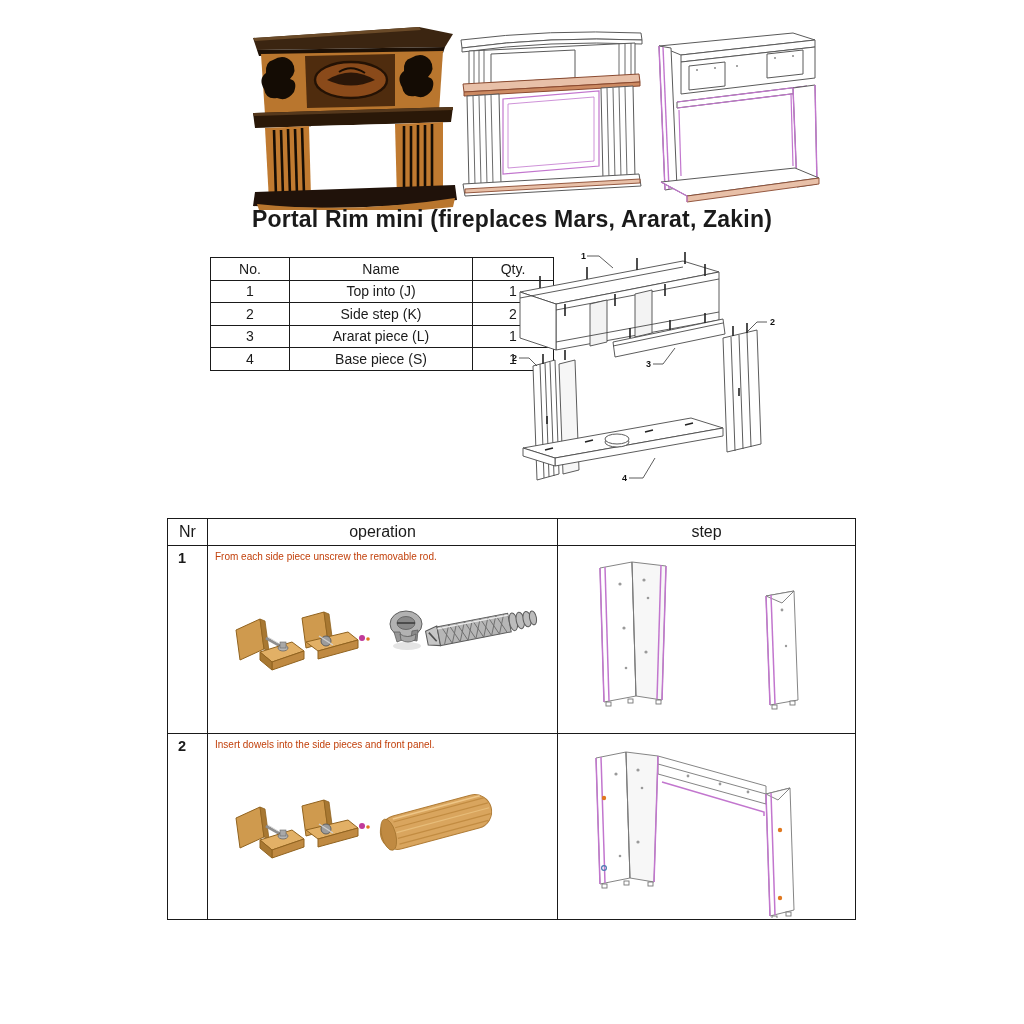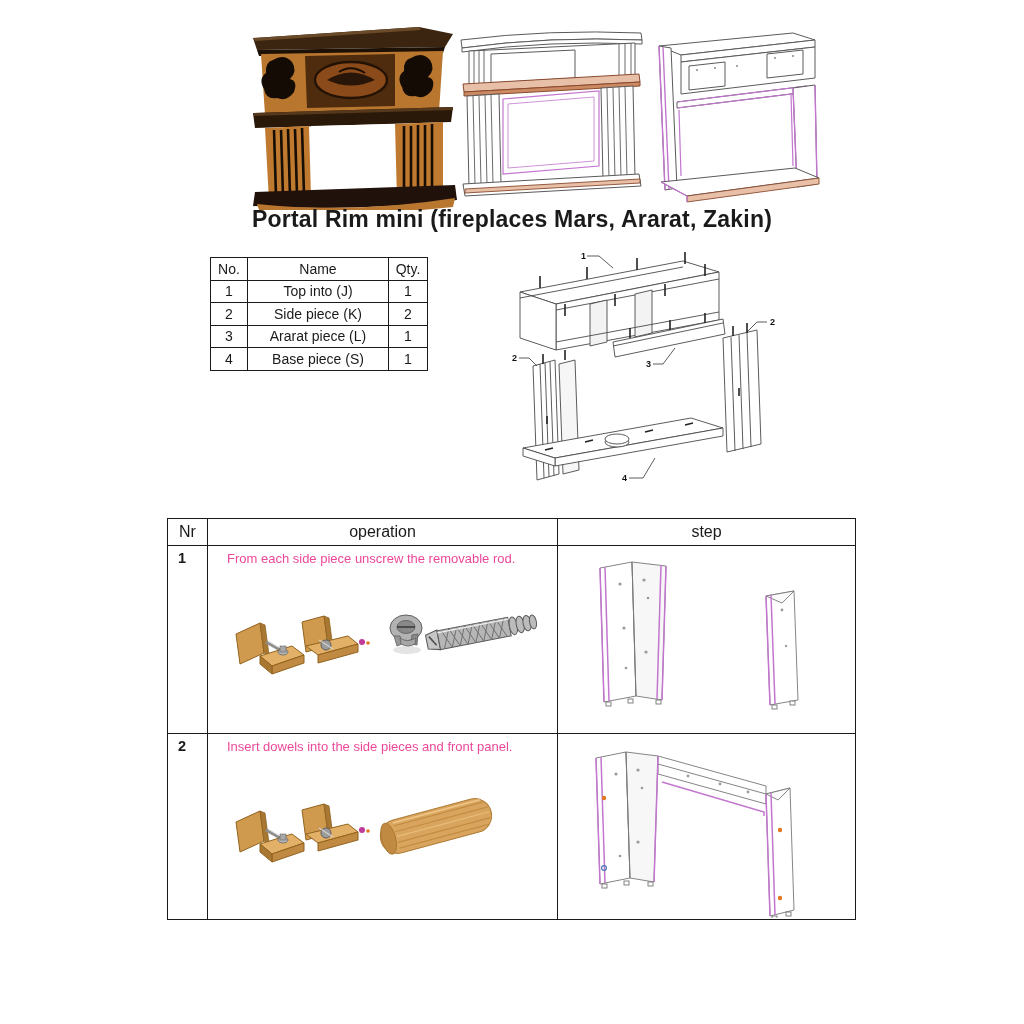--- a/index.html
+++ b/index.html
@@ -7,35 +7,35 @@
         font-family:"Liberation Sans",sans-serif;color:#1a1a1a;overflow:hidden;border-radius:31px;}
   .abs{position:absolute;}
 
   
   .doc-title{left:0;top:206px;width:1024px;text-align:center;
              font-size:23px;font-weight:bold;letter-spacing:.2px;}
 
   
   table.parts{border-collapse:collapse;font-size:14px;}
   table.parts td,table.parts th{border:1.4px solid #1a1a1a;text-align:center;
-      padding:0 0;height:21.5px;font-weight:normal;background:#fff;}
+      padding:0 21px;height:21.5px;font-weight:normal;background:#fff;}
   table.parts .c-no{width:36px;}
   table.parts .c-name{width:140px;}
   table.parts .c-qty{width:38px;}
 
   
   table.steps{border-collapse:collapse;table-layout:fixed;width:688px;}
   table.steps td,table.steps th{border:1.6px solid #1a1a1a;background:#fff;
       vertical-align:top;padding:0;font-weight:normal;}
   table.steps th{height:26px;font-size:16px;vertical-align:middle;}
   .nr-col{width:40px;}
   .op-col{width:350px;}
   .st-col{width:298px;}
   .cell-nr{font-weight:bold;font-size:14.5px;padding:4px 0 0 10px;}
-  .cell-op-text{font-size:13px;color:#ec4899;padding:5px 4px 0 7px;white-space:nowrap;overflow:hidden;margin-left:12px;}
+  .cell-op-text{font-size:10px;color:#c2410c;padding:5px 4px 0 7px;white-space:nowrap;overflow:hidden;}
   .op-img-wrap{margin:28px 0 0 8px;}
   .st-img-wrap{margin:4px 0 0 10px;}
   .row-h1{height:188px;}
   .row-h2{height:186px;}
 
   svg{display:block;}
   .lineart{stroke:#5a5a5a;stroke-width:1;fill:#fff;}
   .pink{stroke:#c276ce;fill:none;}
 </style>
 </head>
@@ -239,21 +239,21 @@
       <th class="c-name">Name</th>
       <th class="c-qty">Qty.</th>
     </tr>
     <tr>
       <td>1</td>
       <td>Top into (J)</td>
       <td>1</td>
     </tr>
     <tr>
       <td>2</td>
-      <td>Side piece (K)</td>
+      <td>Side step (K)</td>
       <td>2</td>
     </tr>
     <tr>
       <td>3</td>
       <td>Ararat piece (L)</td>
       <td>1</td>
     </tr>
     <tr>
       <td>4</td>
       <td>Base piece (S)</td>

